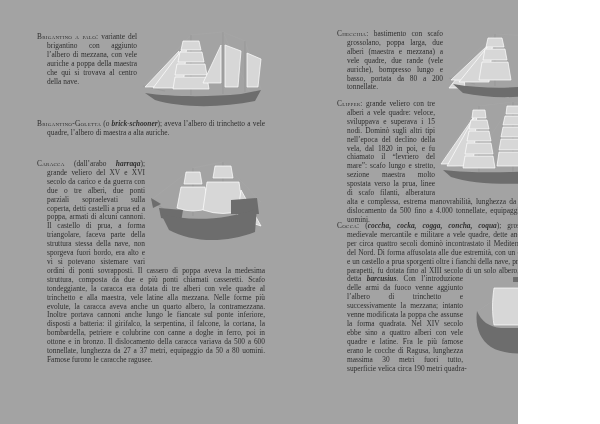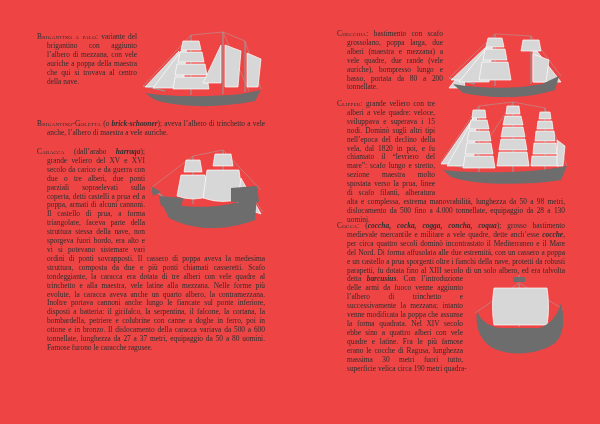--- a/index.html
+++ b/index.html
@@ -1,27 +1,27 @@
 <!DOCTYPE html>
 <html><head>
 <meta charset="utf-8">
 <style>
   html,body{margin:0;padding:0;background:#ffffff;}
-  .spread{position:relative;width:600px;height:424px;background:#ef4444;overflow:hidden;
+  .spread{position:relative;width:518px;height:424px;background:#a3a3a3;overflow:hidden;
           font-family:"Liberation Serif","DejaVu Serif",serif;color:#2f2f2f;}
   .page{position:absolute;top:0;height:424px;width:228px;}
   #pageL{left:37px;}
   #pageR{left:337px;}
   .entry{position:absolute;left:0;width:228px;}
   .body{margin:0;font-size:7.4px;line-height:8.9px;text-align:justify;
         padding-left:10px;text-indent:-10px;}
   .term{font-variant:small-caps;letter-spacing:.25px;}
   .it{font-style:italic;font-weight:bold;}
   .ill{float:right;}
-  .e1{top:33px;}  .e2{top:120px;} .e3{top:148px;}
+  .e1{top:33px;}  .e2{top:120px;} .e3{top:160px;}
   .e4{top:30px;font-family:Liberation Serif, serif;}  .e5{top:100px;} .e6{top:222px;}
   .illA{width:124px;height:86px;margin:-4px 0 2px 4px;}
   .illB{width:118px;height:98px;margin:-2px -2px 2px 4px;}
   .illC{width:120px;height:80px;margin:-4px -2px 2px 4px;}
   .illD{width:132px;height:96px;margin:-2px -6px 2px 4px;}
   .illE{width:102px;height:82px;margin:0 -4px 2px 4px;}
   .pagenum{position:absolute;top:381px;left:0;width:100%;text-align:center;
            font-size:7.2px;letter-spacing:.5px;}
   
   .sail{fill:#d7d7d7;stroke:#ffffff;stroke-width:.7;}
@@ -58,21 +58,21 @@
           <polygon class="sail" points="84,16 100,22 97,58 84,58"></polygon>
           <polygon class="sail" points="106,24 120,30 117,58 106,58"></polygon>
           <path class="hull" d="M4,64 C30,68 70,68 100,65 L120,61 L114,72 C80,79 40,79 14,71 Z"></path>
         </svg>
         <span class="term">Brigantino a palo:</span><span><span> variante del brigantino con aggiunto l’albero di mezzana, con vele auriche a poppa della maestra che qui si trovava al centro della nave.</span></span>
       </p>
     </article>
 
     <article class="entry e2">
       <p class="body">
-        <span class="term">Brigantino-Goletta</span><span><span> (o </span><span class="it">brick-schooner</span><span>); aveva l’albero di trinchetto a vele anche, l’albero di maestra a vele auriche.</span></span>
+        <span class="term">Brigantino-Goletta</span><span><span> (o </span><span class="it">brick-schooner</span><span>); aveva l’albero di trinchetto a vele quadre, l’albero di maestra a alta auriche.</span></span>
       </p>
     </article>
 
     <article class="entry e3">
       <p class="body">
         <svg class="ill illB" viewBox="0 0 118 98">
           <line class="rig" x1="2" y1="42" x2="44" y2="10"></line>
           <line class="rig" x1="44" y1="10" x2="74" y2="4"></line>
           <line class="rig" x1="74" y1="4" x2="112" y2="44"></line>
           <line class="rig" x1="88" y1="30" x2="114" y2="66"></line>

